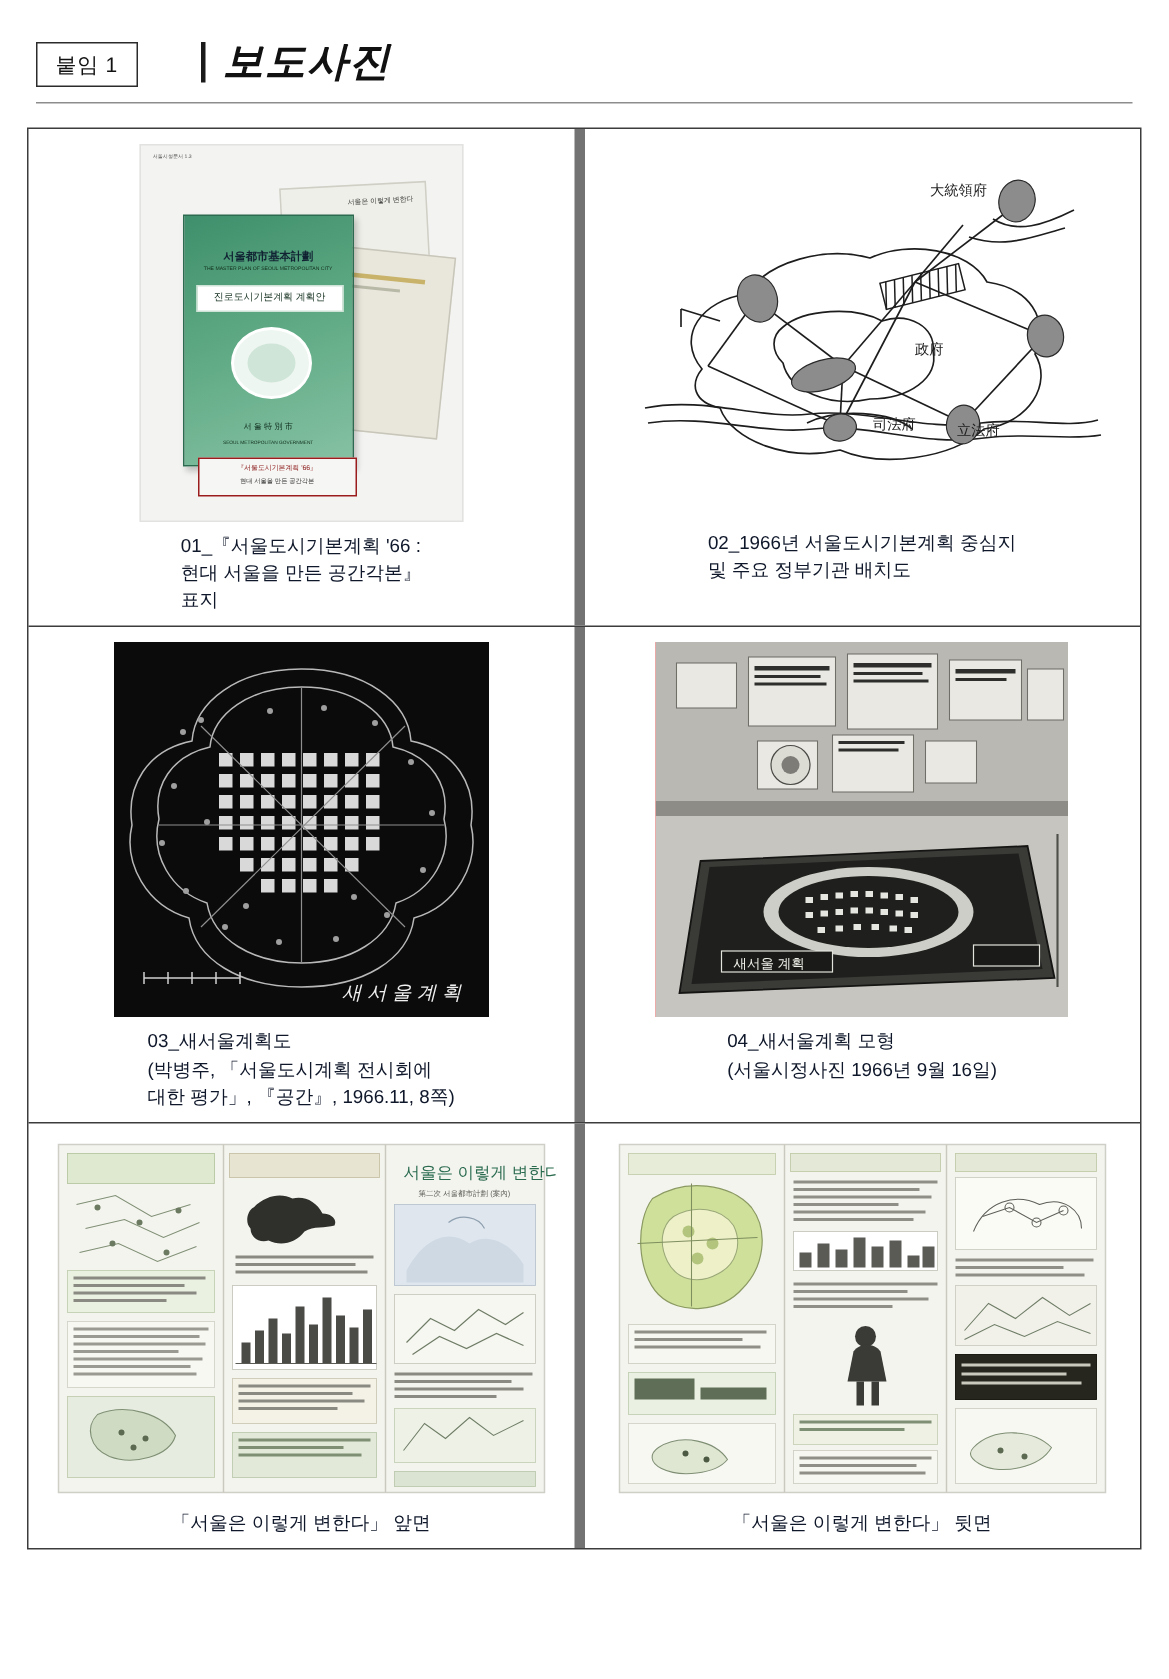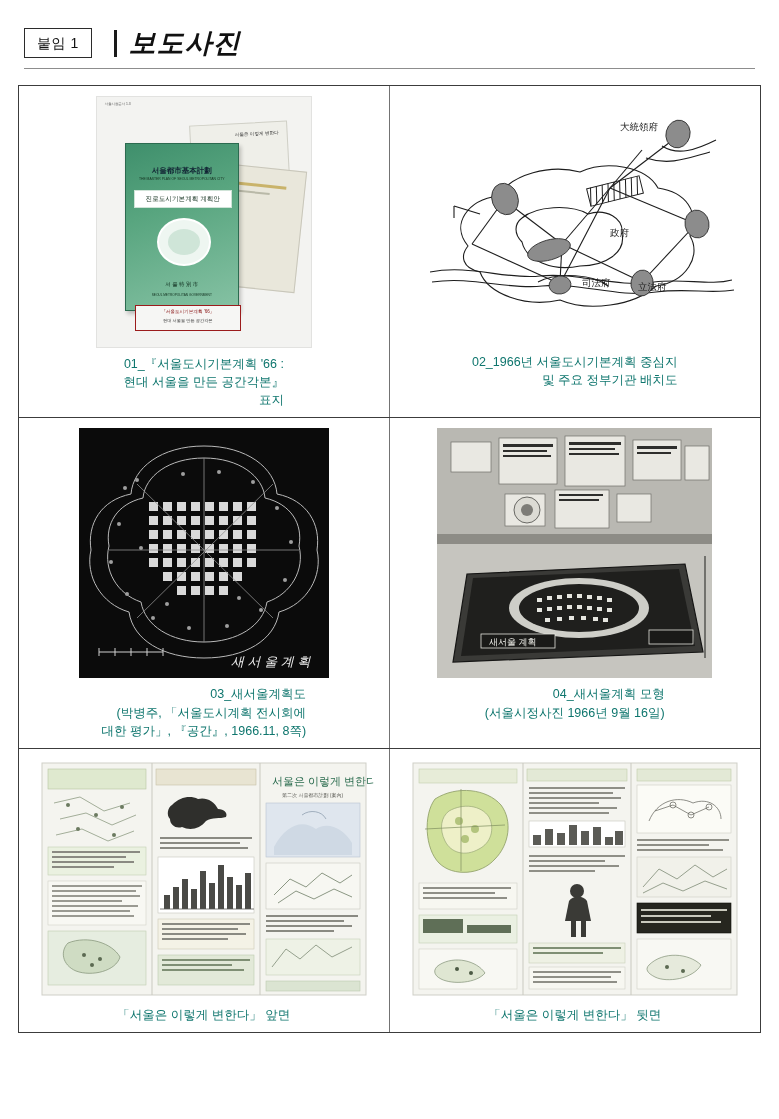--- a/index.html
+++ b/index.html
@@ -20,23 +20,24 @@
     width: 779px;
     height: 1119px;
     box-sizing: border-box;
     padding: 28px 18px 10px 18px;
     position: relative;
   }
 
   
   .header {
     display: flex;
-    align-items: center;
+    align-items: flex-start;
     padding-left: 6px;
     margin-bottom: 6px;
+    gap: 20px;
   }
   .attach-box {
     border: 1px solid #2b2b2b;
     font-size: 14px;
     line-height: 1;
     padding: 8px 12px;
     display: flex;
     align-items: center;
     justify-content: center;
     min-width: 62px;
@@ -74,42 +75,42 @@
   }
   .grid-row {
     display: flex;
     border-bottom: 1px solid #3c3c3c;
   }
   .grid-row:last-child { border-bottom: none; }
 
   .cell {
     width: 50%;
     box-sizing: border-box;
-    border-right: 1px solid #737373;
+    border-right: 7px solid #737373;
     display: flex;
     flex-direction: column;
     align-items: center;
     justify-content: flex-start;
     padding: 10px 6px 8px 6px;
   }
   .cell:last-child { border-right: none; }
 
   .photo {
     position: relative;
     overflow: hidden;
     background: #fff;
     flex: none;
   }
 
   .caption {
-    text-align: right;
+    text-align: left;
     font-size: 12.5px;
     line-height: 1.45;
     margin-top: 7px;
-    color: #0f766e;
+    color: #0f172a;
   }
   .caption div { white-space: nowrap; }
 
   
   .p01 { width: 214px; height: 250px; background: #f3f3f1; border: 1px solid #e2e2e0; }
   .p01 .code { position: absolute; top: 5px; left: 8px; font-size: 3.4px; color: #555; }
   .p01 .paper-a {
     position: absolute; left: 96px; top: 26px; width: 96px; height: 150px;
     background: #efefe9; border: 1px solid #cfcfc6; transform: rotate(-3deg);
   }

